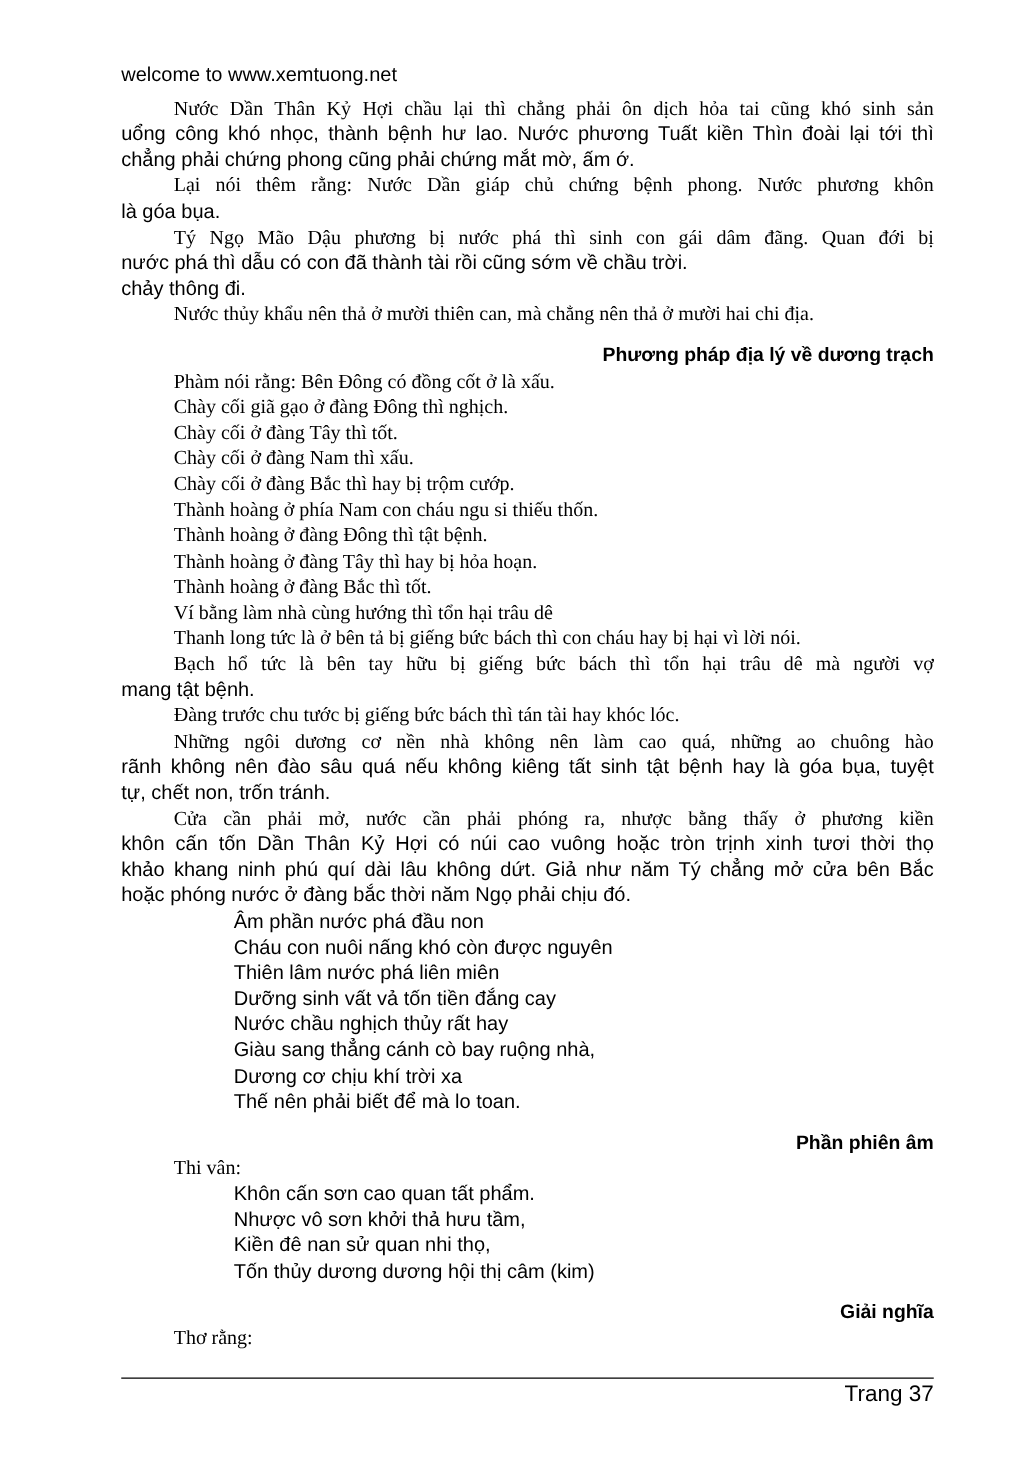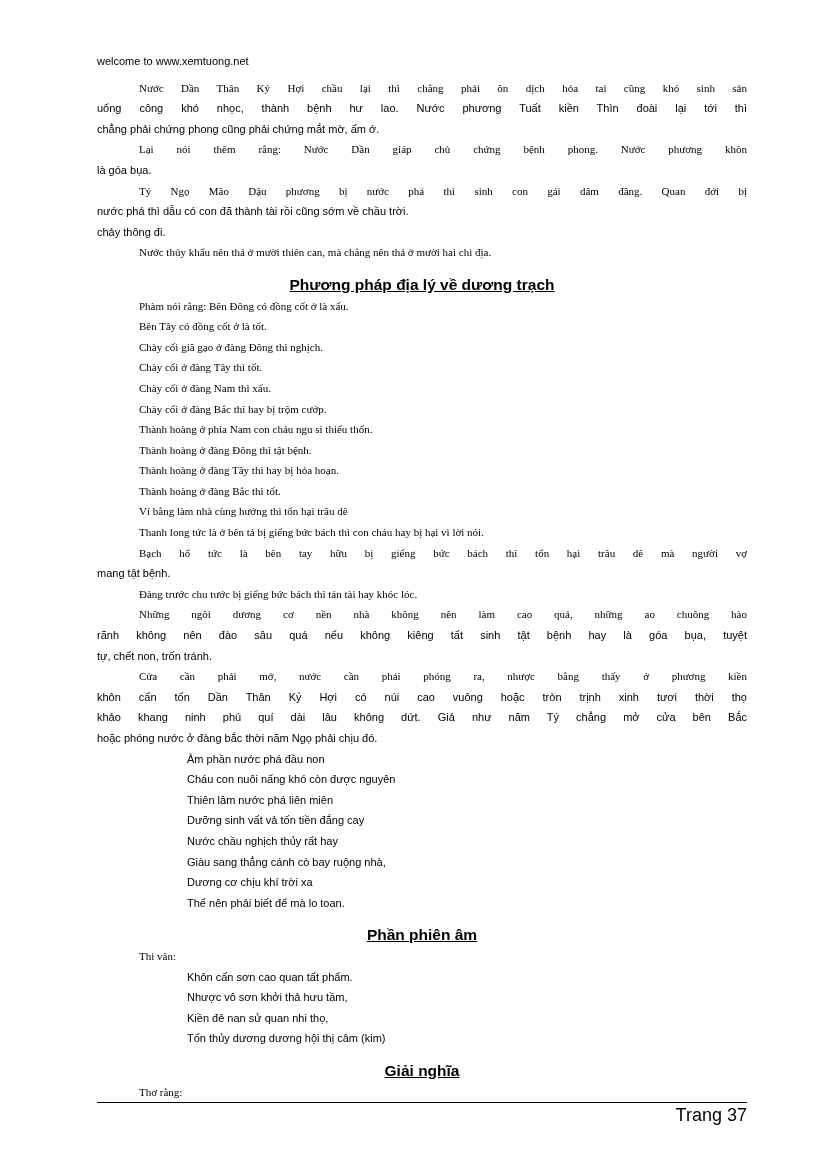--- a/index.html
+++ b/index.html
@@ -3,24 +3,24 @@
 <meta charset="utf-8">
 <style>
   html,body{margin:0;padding:0;}
   body{
     width:826px;height:1169px;background:#ffffff;color:#000;
     font-family:"Liberation Sans","DejaVu Sans",sans-serif;
     position:relative;overflow:hidden;
   }
   .page{padding:51px 79px 0 97px;}
   .col{width:650px;}
-  .line{font-size:11px;line-height:20.6px;white-space:normal;}
+  .line{font-size:16px;line-height:20.6px;white-space:normal;}
   .j{text-align:justify;text-align-last:justify;}
   .ind{text-indent:42px;font-family:Liberation Serif, serif;}
-  .heading{font-size:15.5px;line-height:20.6px;font-weight:bold;text-align:center;margin-top:12px;text-decoration:underline;}
+  .heading{font-size:15.5px;line-height:20.6px;font-weight:bold;text-align:right;margin-top:12px;}
   .heading.sp{}
   .verse{margin-left:90px;}
   .intro{margin-top:6px;}
   .footer{position:absolute;left:97px;top:1102px;width:650px;}
   .footer-rule{border:none;border-top:1px solid #000;margin:0;}
   .page-num{font-size:18px;line-height:18px;text-align:right;margin-top:3px;}
 </style>
 </head>
 <body>
 
@@ -48,21 +48,20 @@
       </div>
       <div>
         <div class="line ind">Nước thủy khẩu nên thả ở mười thiên can, mà chẳng nên thả ở mười hai chi địa.</div>
       </div>
     </div>
 
     <div class="heading">Phương pháp địa lý về dương trạch</div>
 
     <div>
       <div class="line ind">Phàm nói rằng: Bên Đông có đồng cốt ở là xấu.</div>
-      <div class="line ind">Bên Tây có đồng cốt ở là tốt.</div>
       <div class="line ind">Chày cối giã gạo ở đàng Đông thì nghịch.</div>
       <div class="line ind">Chày cối ở đàng Tây thì tốt.</div>
       <div class="line ind">Chày cối ở đàng Nam thì xấu.</div>
       <div class="line ind">Chày cối ở đàng Bắc thì hay bị trộm cướp.</div>
       <div class="line ind">Thành hoàng ở phía Nam con cháu ngu si thiếu thốn.</div>
       <div class="line ind">Thành hoàng ở đàng Đông thì tật bệnh.</div>
       <div class="line ind">Thành hoàng ở đàng Tây thì hay bị hỏa hoạn.</div>
       <div class="line ind">Thành hoàng ở đàng Bắc thì tốt.</div>
       <div class="line ind">Ví bằng làm nhà cùng hướng thì tổn hại trâu dê</div>
       <div class="line ind">Thanh long tức là ở bên tả bị giếng bức bách thì con cháu hay bị hại vì lời nói.</div>

